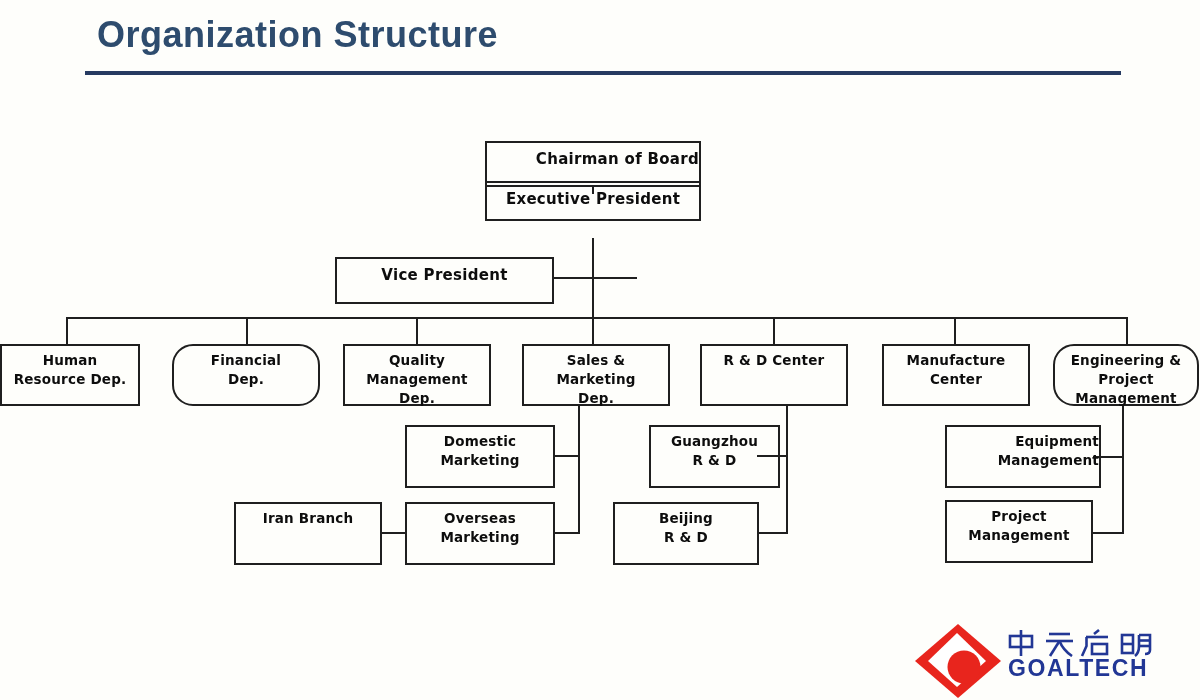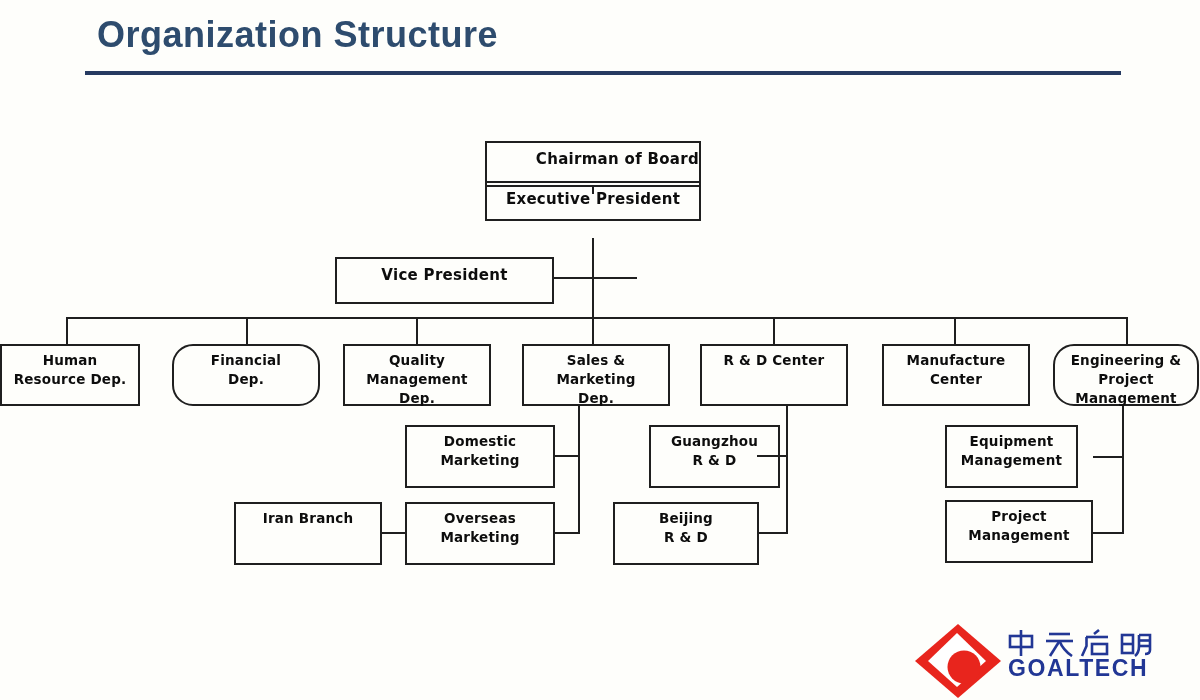--- a/index.html
+++ b/index.html
@@ -92,21 +92,21 @@
 
   <div class="box sm" style="left:405px;top:425px;width:150px;height:63px;">Domestic
 Marketing</div>
   <div class="box sm" style="left:405px;top:502px;width:150px;height:63px;">Overseas
 Marketing</div>
   <div class="box sm" style="left:234px;top:502px;width:148px;height:63px;">Iran Branch</div>
   <div class="box sm" style="left:613px;top:425px;width:131px;height:63px;margin-left:36px;">Guangzhou
 R &amp; D</div>
   <div class="box sm" style="left:613px;top:502px;width:146px;height:63px;">Beijing
 R &amp; D</div>
-  <div class="box sm" style="left:945px;top:425px;width:133px;height:63px;">Equipment
+  <div class="box sm" style="left:945px;top:425px;width:156px;height:63px;text-align:right;">Equipment
 Management</div>
   <div class="box sm" style="left:945px;top:500px;width:148px;height:63px;">Project
 Management</div>
 
   <svg class="logo-mark" width="90" height="77" viewBox="0 0 90 77">
     <polygon points="45,1 88,38 45,75 2,38" fill="#e8251d"></polygon>
     <polygon points="44,10 73,38 44,64 15,38" fill="#ffffff"></polygon>
     <circle cx="51" cy="44" r="16.5" fill="#e8251d"></circle>
   </svg>
   <svg class="logo-cn" role="img" width="152" height="28" viewBox="0 0 152 28" fill="none" stroke="#223795" stroke-width="2.6" aria-label="中天启明">

